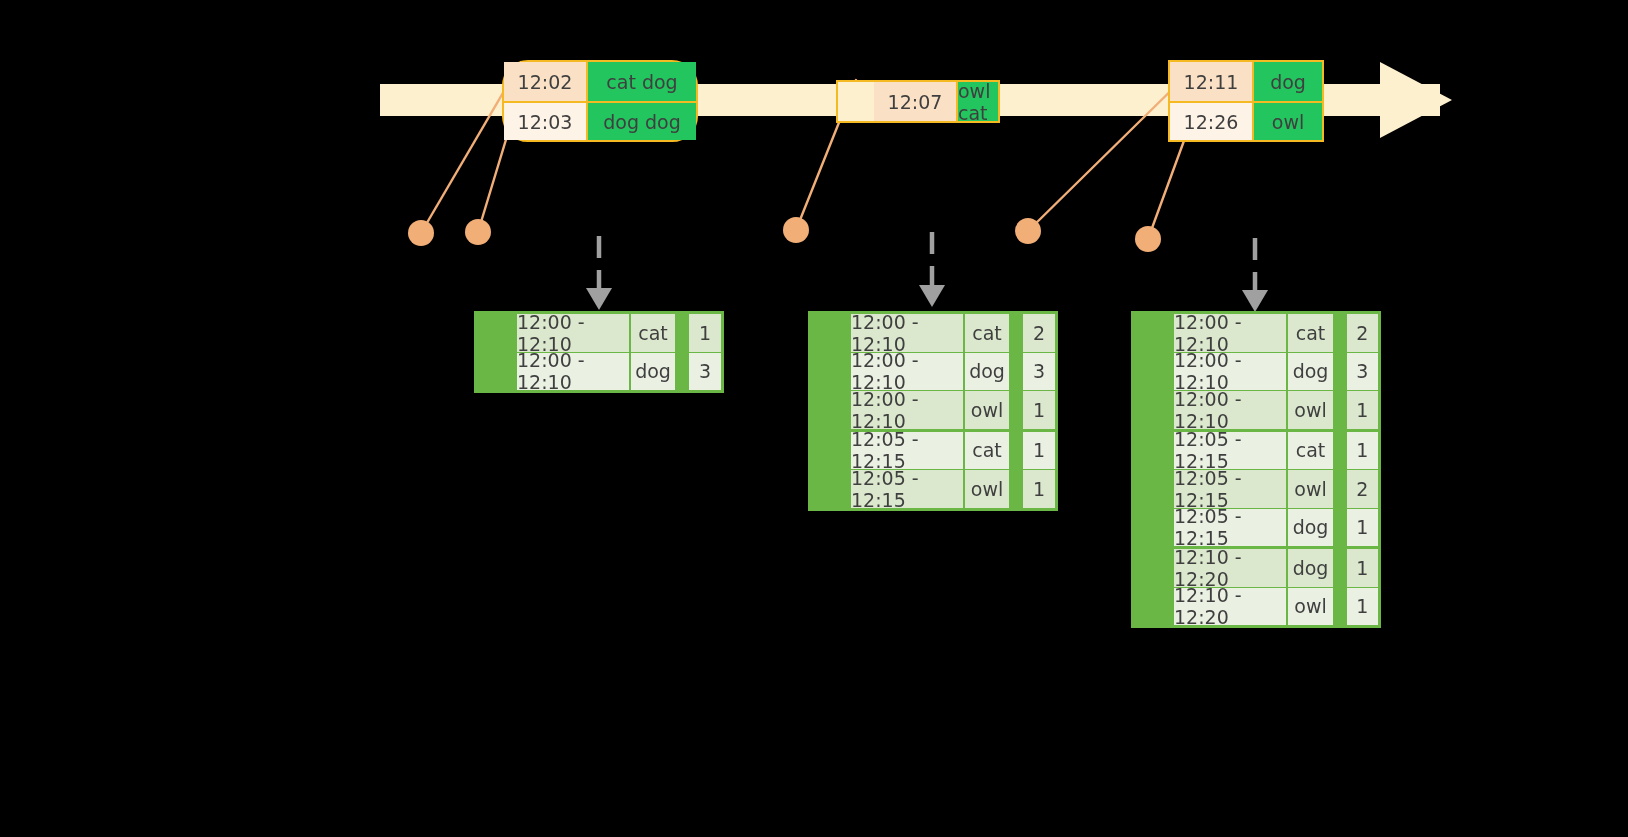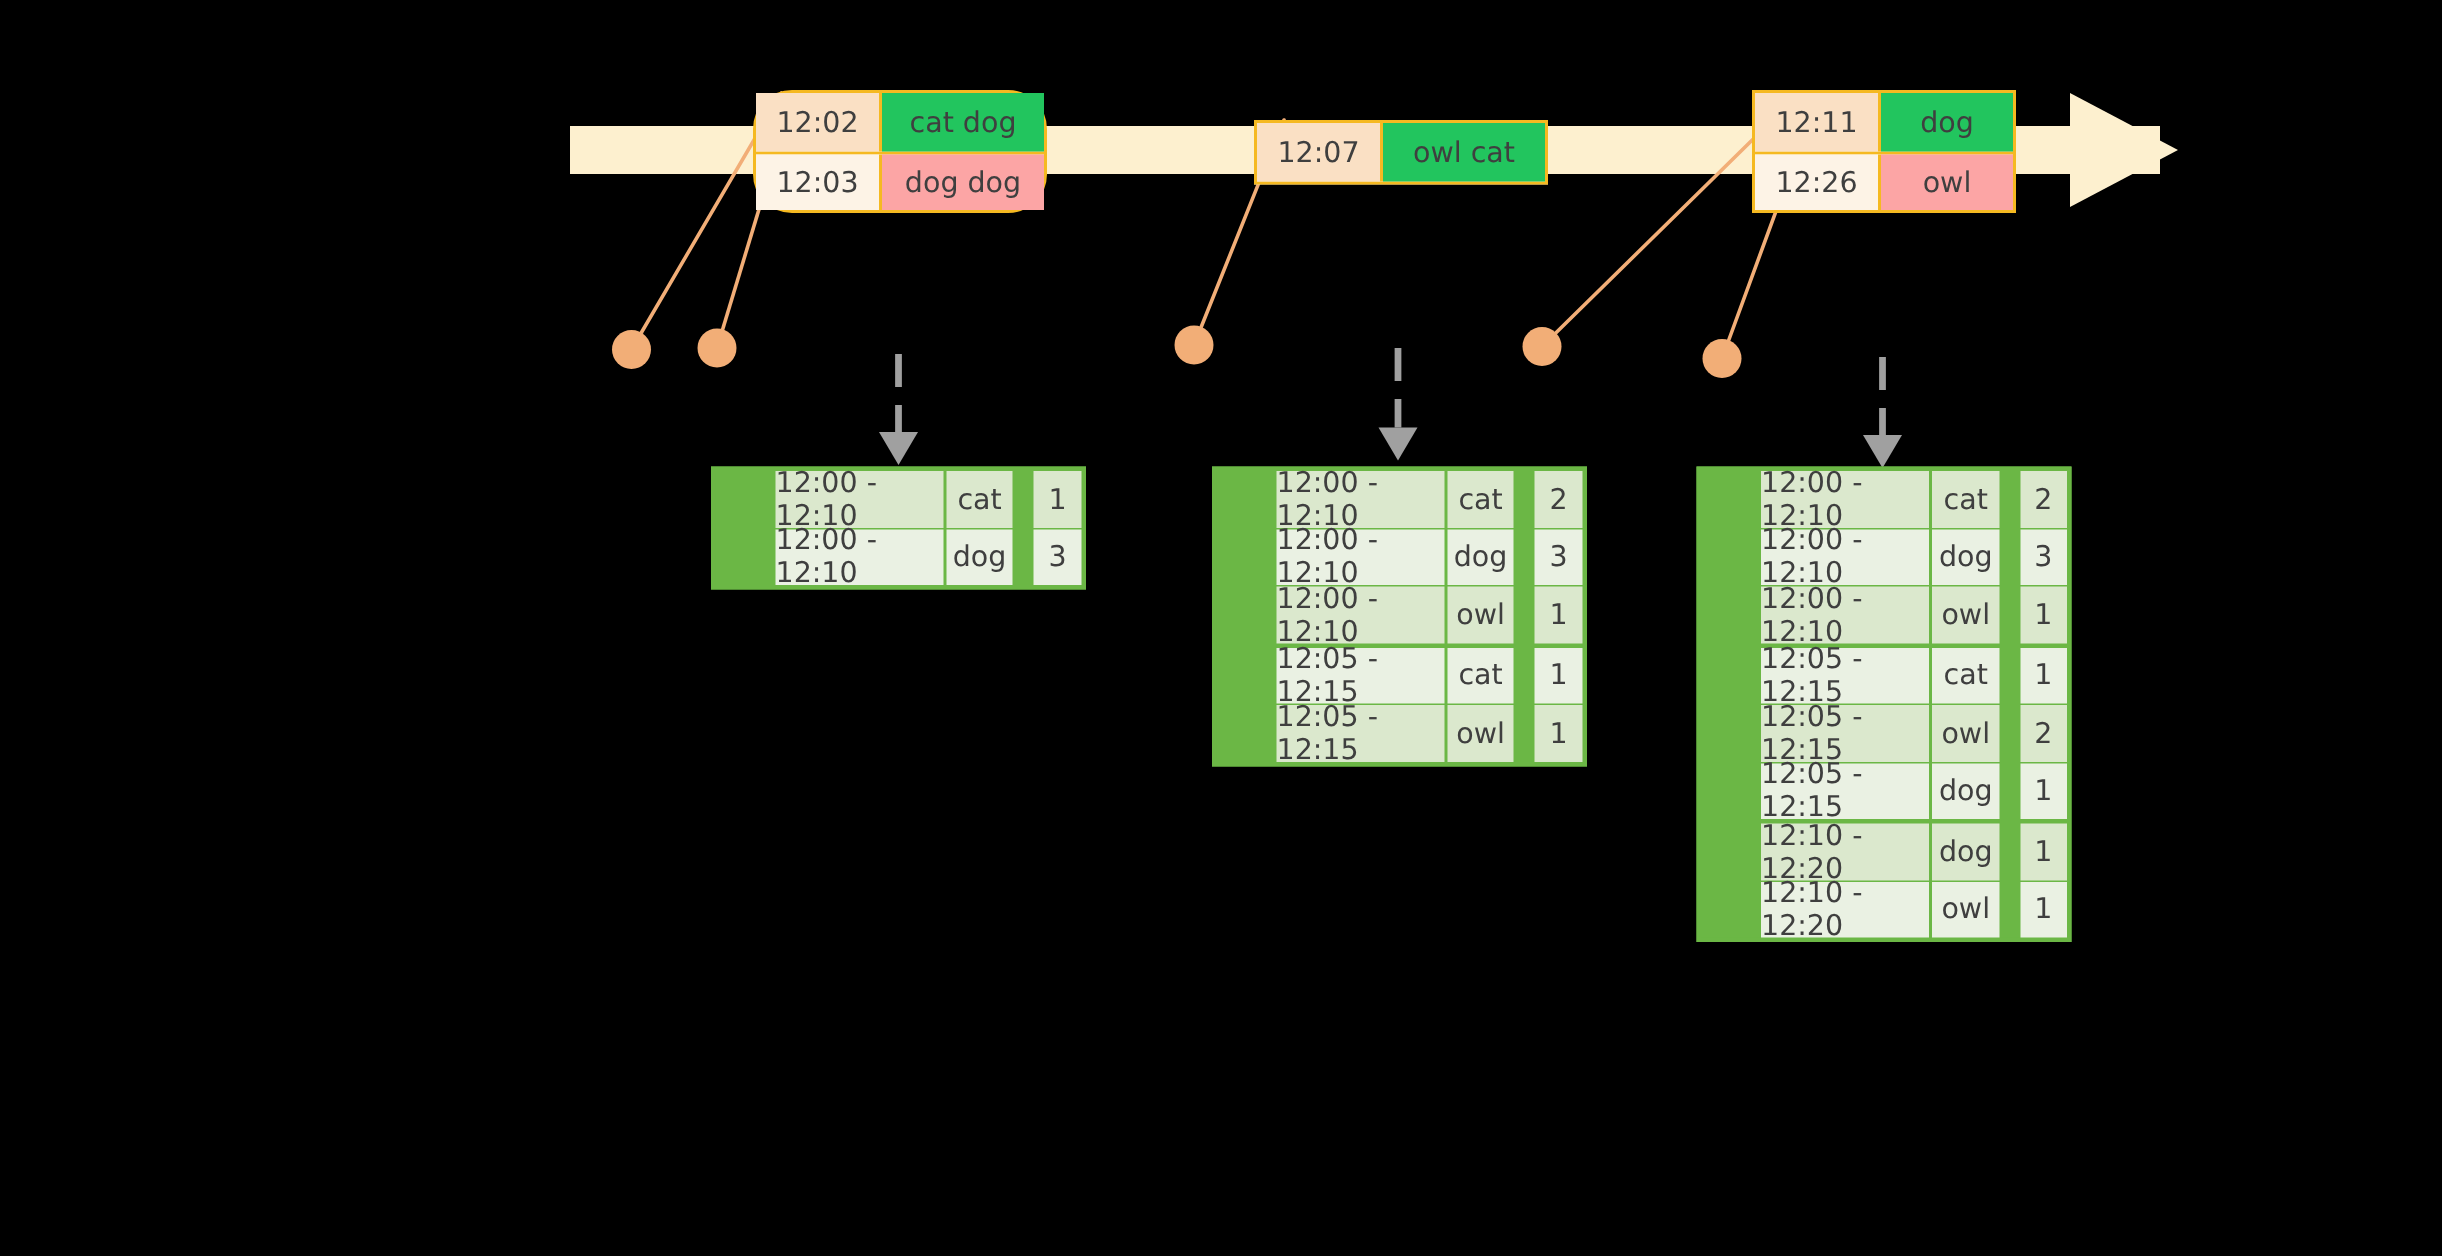--- a/index.html
+++ b/index.html
@@ -42,21 +42,21 @@
     display: flex;
     height: 39px;
     box-sizing: border-box;
   }
   .event-row + .event-row {
     border-top: 2px solid #f5b921;
   }
   .event-row.shade-a .cell-time { background: #fae0c4; }
   .event-row.shade-a .cell-val  { background: #22c55e; }
   .event-row.shade-b .cell-time { background: #fdf3e6; }
-  .event-row.shade-b .cell-val  { background: #fca5a5; }
+  .event-row.shade-b .cell-val  { background: #22c55e; }
 
   .cell-time {
     width: 84px;
     display: flex;
     align-items: center;
     justify-content: center;
     font-size: 19px;
     color: #3f3f3f;
     box-sizing: border-box;
     border-right: 2px solid #f5b921;
@@ -149,28 +149,28 @@
     <div class="event-row shade-a">
       <span class="cell-time">12:02</span>
       <span class="cell-val">cat dog</span>
     </div>
     <div class="event-row shade-b">
       <span class="cell-time">12:03</span>
       <span class="cell-val">dog dog</span>
     </div>
   </div>
 
-  <div class="event-box" style="left:836px; top:80px; width:196px;">
+  <div class="event-box" style="left:836px; top:80px; width:164px;padding-left:36px;">
     <div class="event-row shade-a">
       <span class="cell-time">12:07</span>
       <span class="cell-val">owl cat</span>
     </div>
   </div>
 
-  <div class="event-box" style="left:1168px; top:60px; width:176px;">
+  <div class="event-box" style="left:1168px; top:60px; width:156px;">
     <div class="event-row shade-a">
       <span class="cell-time">12:11</span>
       <span class="cell-val">dog</span>
     </div>
     <div class="event-row shade-b">
       <span class="cell-time">12:26</span>
       <span class="cell-val">owl</span>
     </div>
   </div>
 

